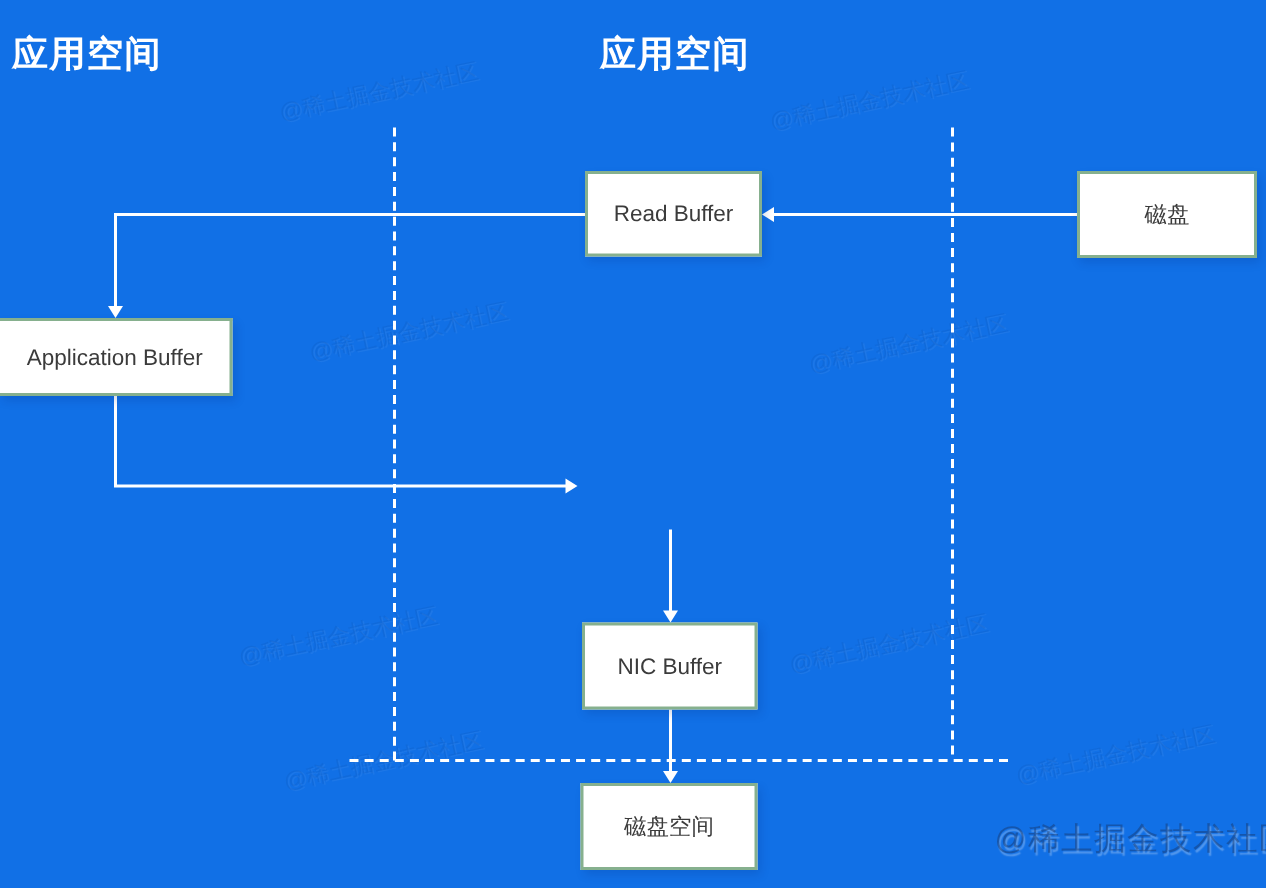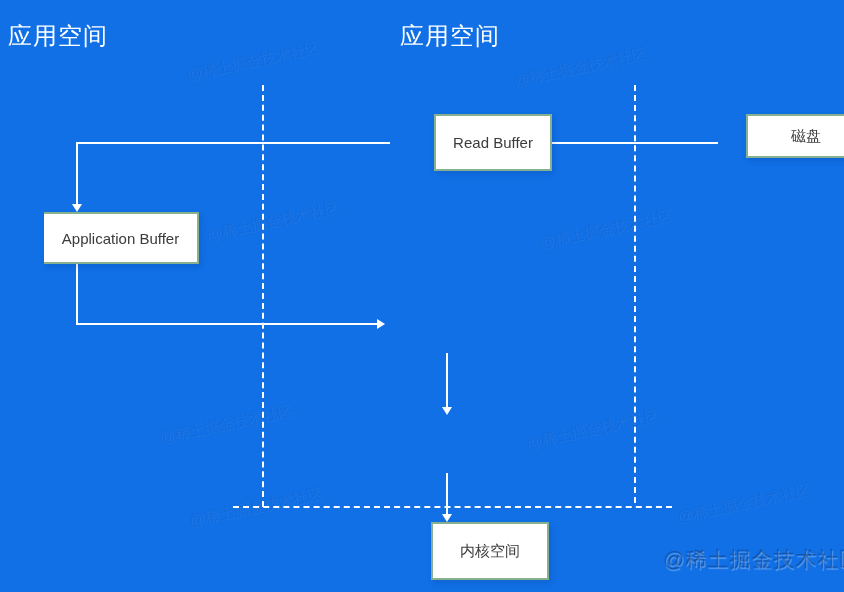--- a/index.html
+++ b/index.html
@@ -19,36 +19,35 @@
   .canvas{
     position:relative;
     width:844px;height:592px;
     background:var(--bg);
     overflow:hidden;
   }
   .space-header{
     position:absolute;
     color:var(--header-text);
     font-size:24px;
-    font-weight:400;
+    font-weight:700;
     letter-spacing:1px;
     white-space:nowrap;
   }
   .node{
     position:absolute;
     background:var(--box-bg);
     border:2px solid var(--box-border);
     color:var(--box-text);
     display:flex;
     align-items:center;
     justify-content:center;
     font-size:15px;
     white-space:nowrap;
     box-shadow:2px 3px 6px rgba(0,40,120,0.18);
-    margin-left:44px;
   }
   .node-app-buffer{border-left:none;align-items:center;}
   .hline{position:absolute;height:2px;background:var(--line);}
   .vline{position:absolute;width:2px;background:var(--line);}
   .dash-v{position:absolute;width:0;border-left:2px dashed var(--line);}
   .dash-h{position:absolute;height:0;border-top:2px dashed var(--line);}
   .ah{position:absolute;width:0;height:0;}
   .ah-down{border-left:5px solid transparent;border-right:5px solid transparent;border-top:8px solid var(--line);}
   .ah-left{border-top:5px solid transparent;border-bottom:5px solid transparent;border-right:8px solid var(--line);}
   .ah-right{border-top:5px solid transparent;border-bottom:5px solid transparent;border-left:8px solid var(--line);}
@@ -106,29 +105,32 @@
   <div class="vline" style="left:446px;top:353px;height:55px"></div>
   <div class="ah ah-down" style="left:442px;top:407px"></div>
 
   <div class="vline" style="left:446px;top:473px;height:42px"></div>
   <div class="ah ah-down" style="left:442px;top:514px"></div>
 
   <div class="node" style="left:390px;top:114px;width:118px;height:57px">
     <span>Read Buffer</span>
   </div>
 
-  <div class="node" style="left:702px;top:114px;width:120px;height:44px">
+  <div class="node" style="left:718px;top:114px;width:120px;height:58px">
     <span>磁盘</span>
   </div>
 
   <div class="node node-app-buffer" style="left:0px;top:212px;width:155px;height:52px">
     <span>Application Buffer</span>
   </div>
 
 
+  <div class="node" style="left:388px;top:415px;width:117px;height:58px">
+    <span>NIC Buffer</span>
+  </div>
 
   <div class="node" style="left:387px;top:522px;width:118px;height:58px">
-    <span>内核空间</span>
+    <span>磁盘空间</span>
   </div>
 
   <div class="wm-corner">@稀土掘金技术社区</div>
 
 </div>
 
 </body></html>

